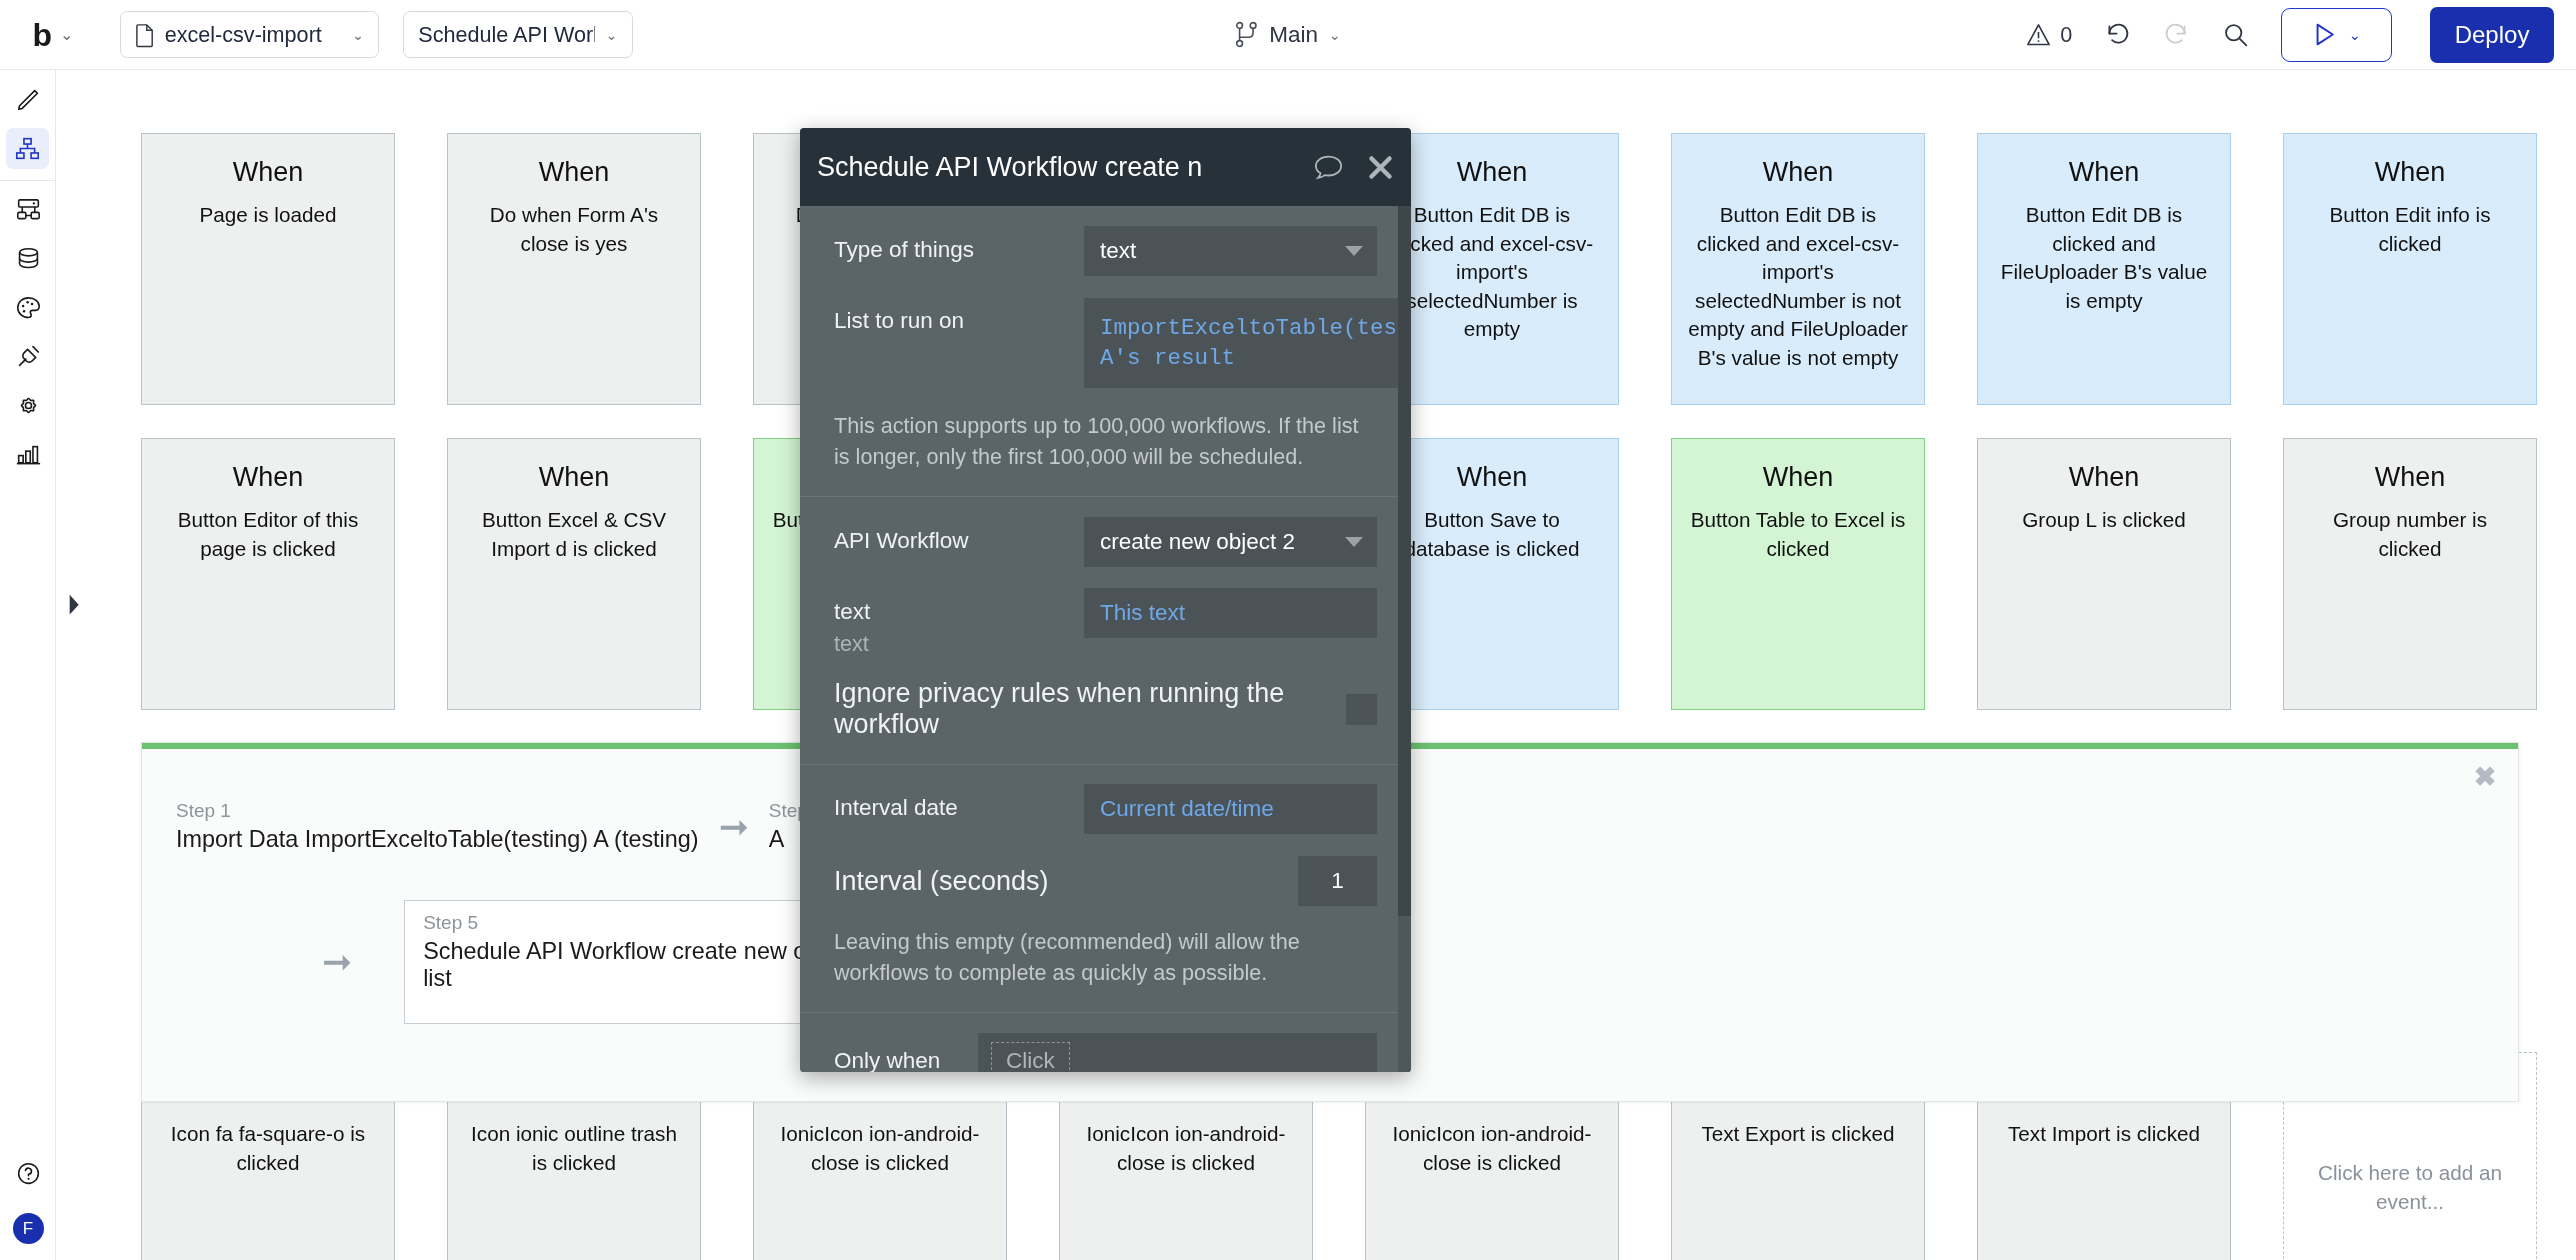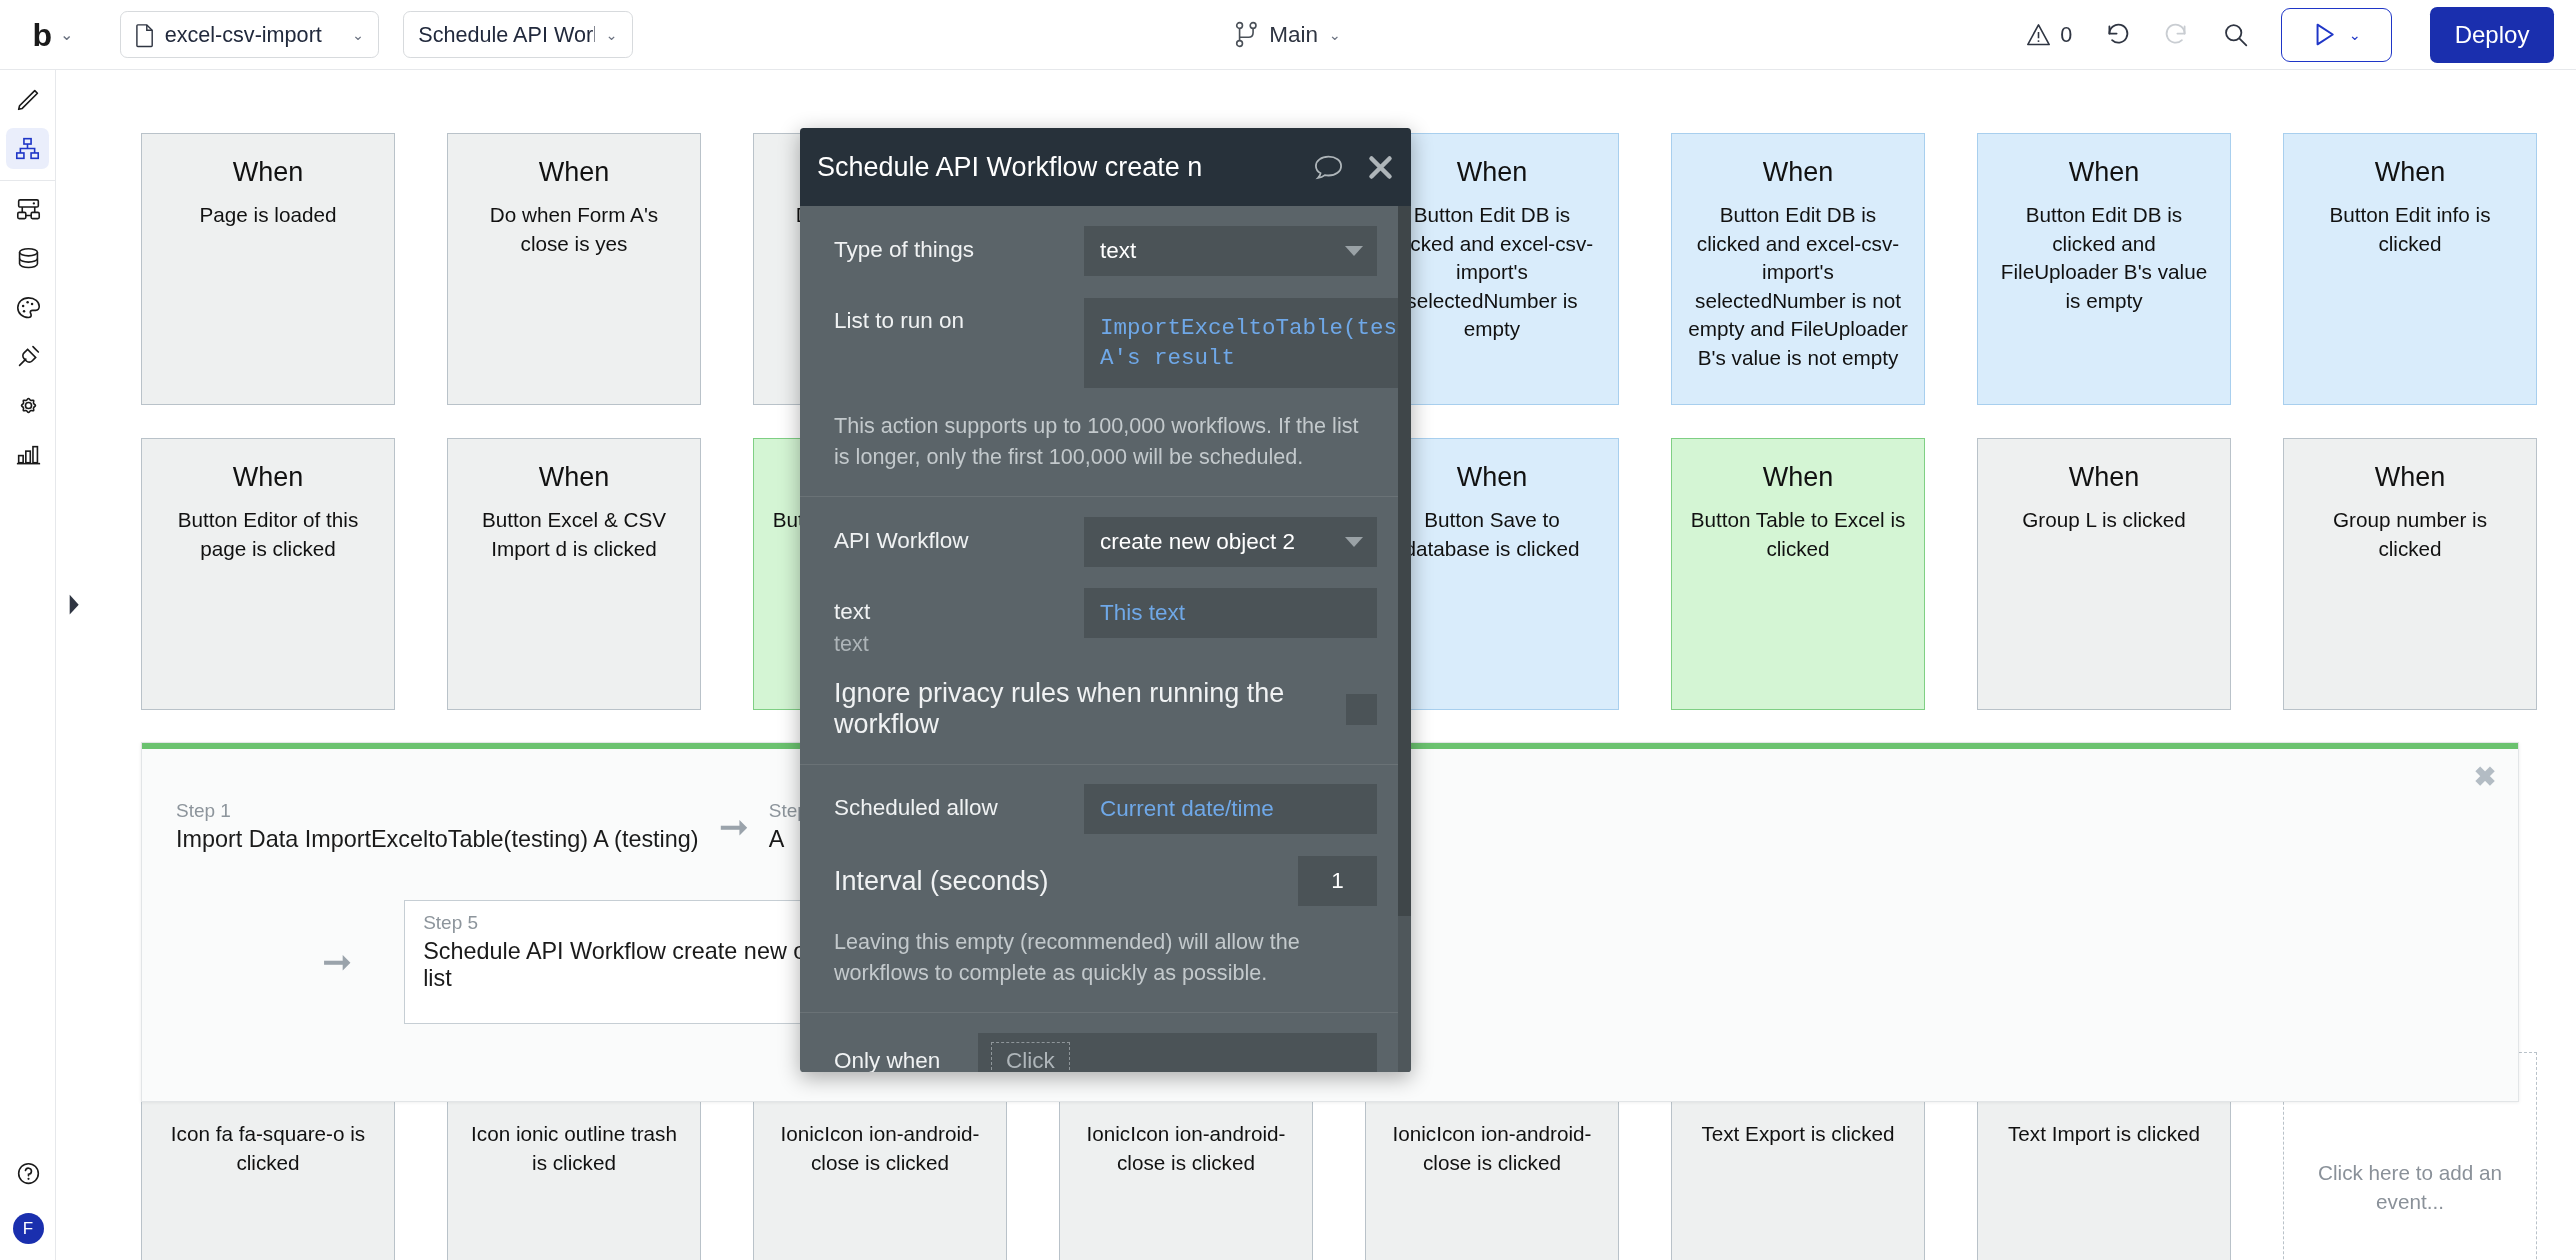--- a/index.html
+++ b/index.html
@@ -541,21 +541,21 @@
         <div class="m-check-row">
           <div class="m-check-label">Ignore privacy rules when running the workflow</div>
           <div class="m-checkbox"></div>
         </div>
       </div>
 
       <div class="m-divider"></div>
 
       <div class="m-section">
         <div class="m-row">
-          <div class="m-label">Scheduled allow</div>
+          <div class="m-label">Interval date</div>
           <div class="m-field">
             <span class="blue">Current date/time</span>
           </div>
         </div>
 
         <div class="m-check-row" style="margin-bottom:20px">
           <div class="m-check-label">Interval (seconds)</div>
           <div class="m-num">1</div>
         </div>
 

